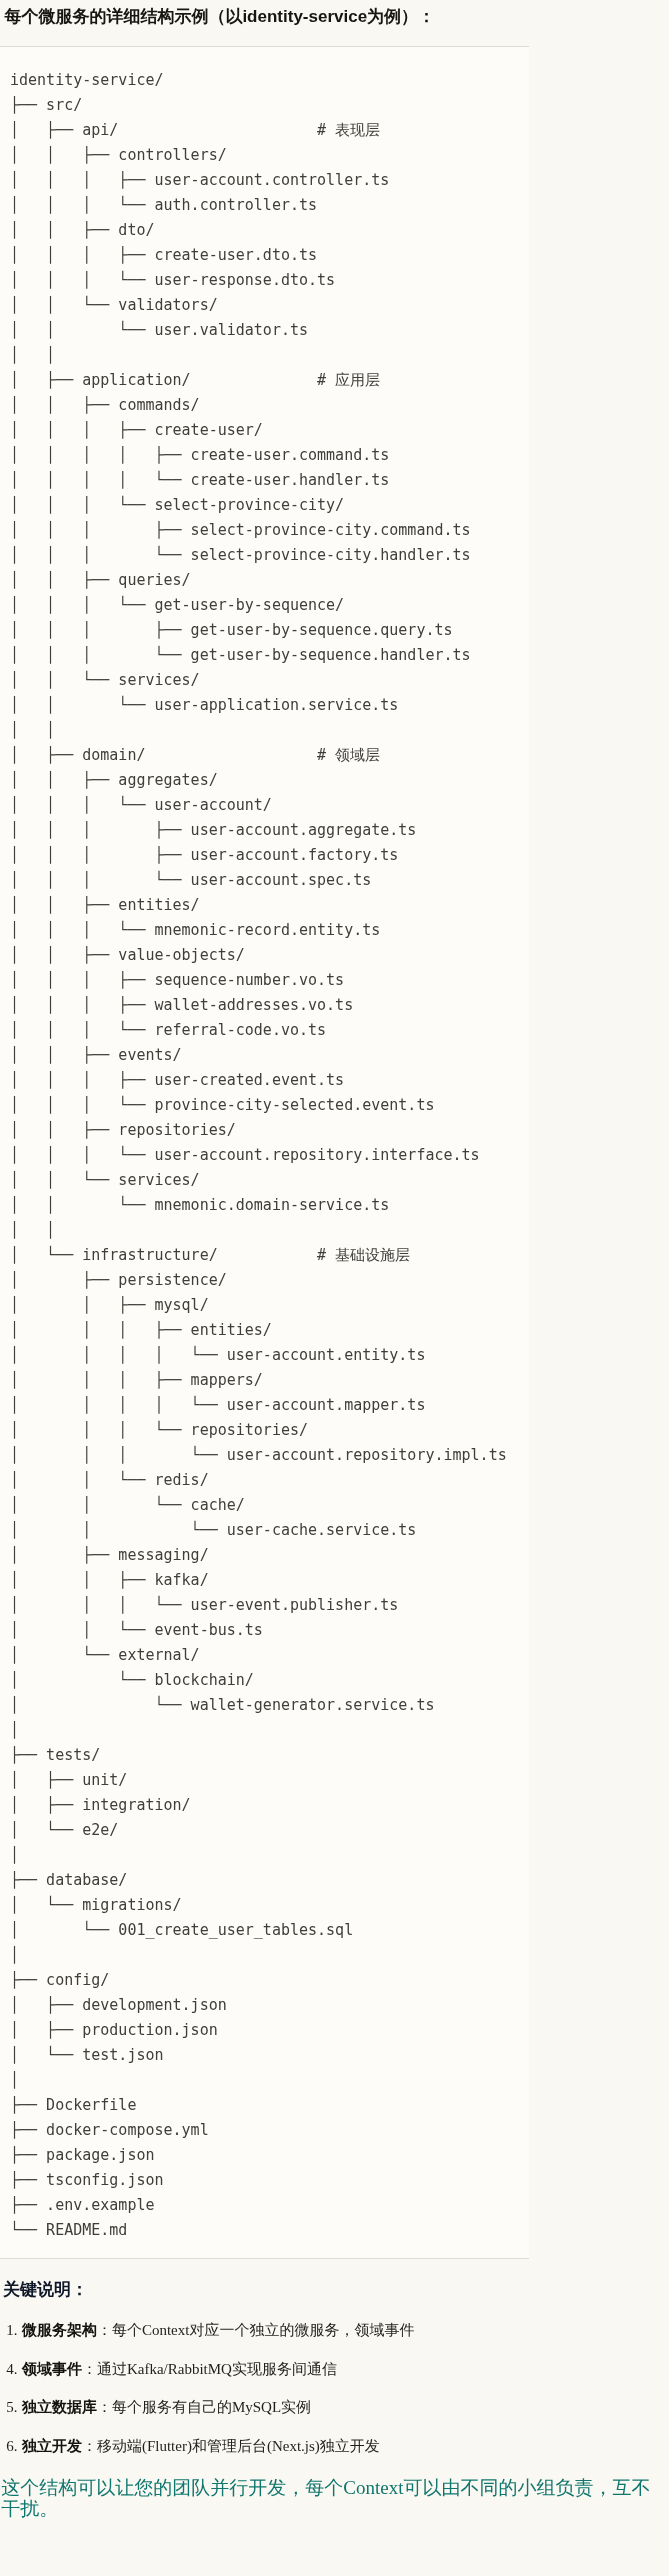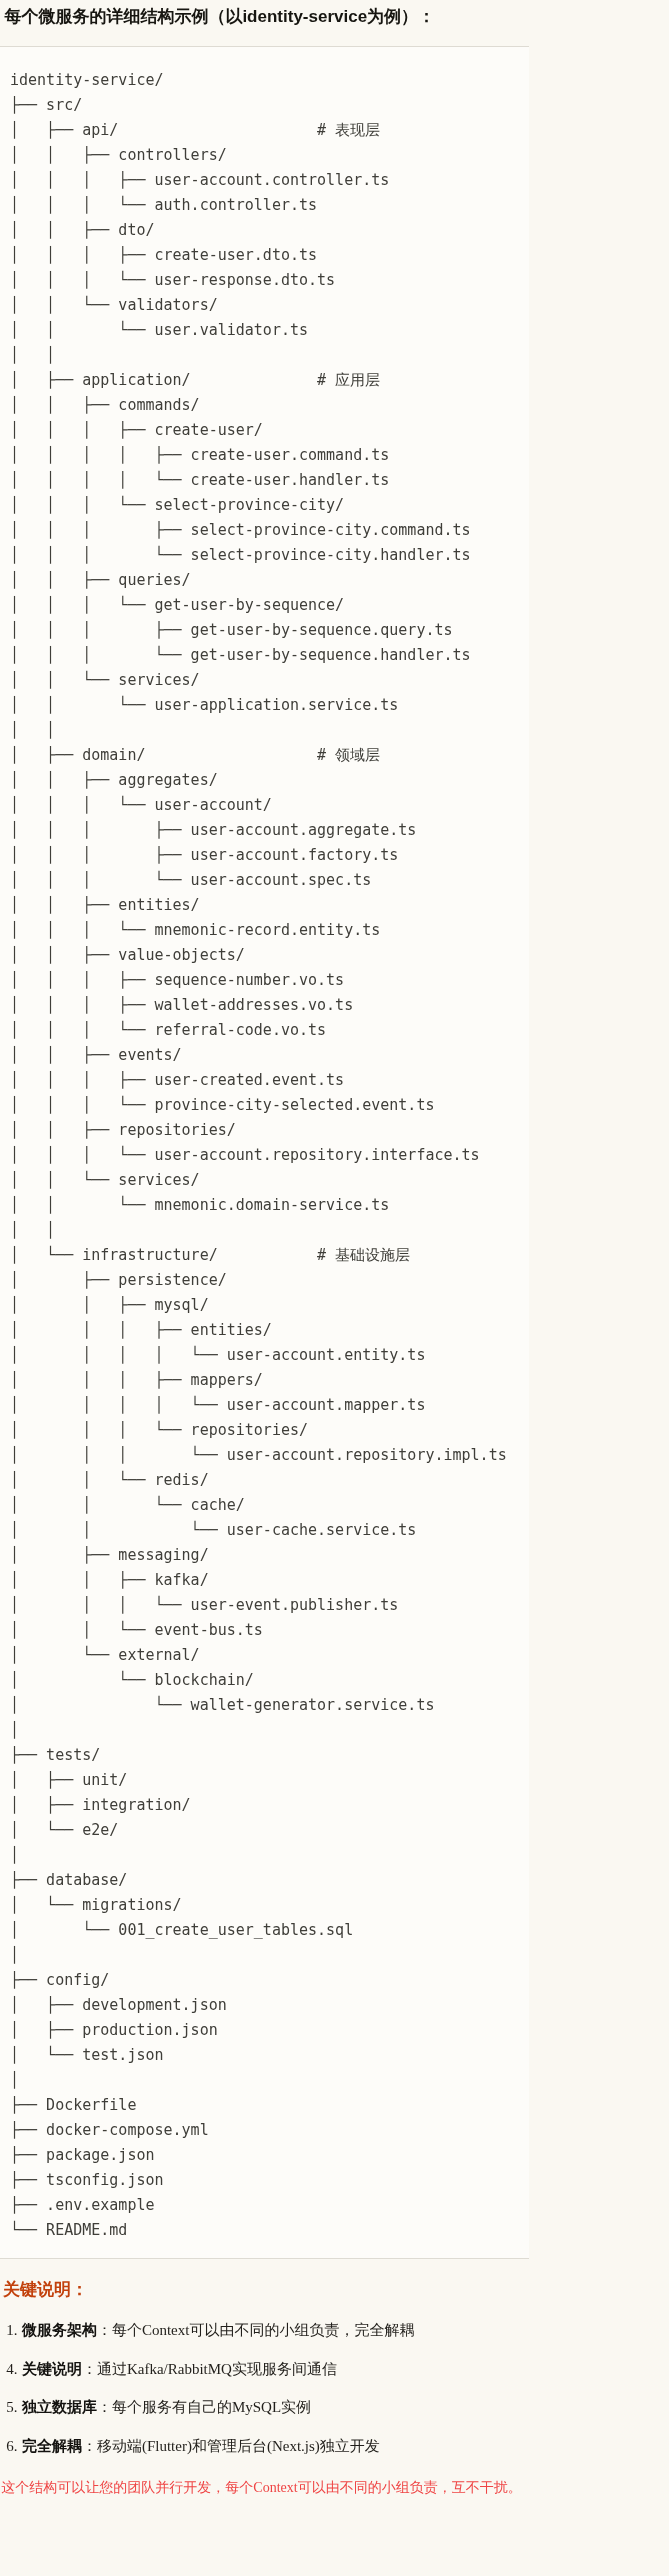--- a/index.html
+++ b/index.html
@@ -35,21 +35,21 @@
     margin: 0;
     font-family: "DejaVu Sans Mono", "Liberation Mono", monospace;
     font-size: 15px;
     line-height: 25px;
     color: #3f3e39;
     white-space: pre;
   }
   .notes-heading {
     font-size: 17px;
     font-weight: bold;
-    color: #c2410c;
+    color: #0f172a;
     margin: 20.6px 0 0 3.1px;
     line-height: 1.3;
   }
   .notes-list {
     margin: 17.5px 0 0 6.3px;
     padding: 0;
   }
   .note-item {
     font-size: 15px;
     line-height: 22.5px;
@@ -58,24 +58,24 @@
   }
   .note-item .num {
     margin-right: 4.4px;
   }
   .note-item strong {
     font-weight: bold;
     color: #141310;
     text-align: right;
   }
   .closing-para {
-    font-size: 14px;
+    font-size: 19px;
     line-height: 21px;
     margin: 19px 2.5px 12.5px 1.3px;
-    color: #ef4444;
+    color: #0f766e;
   }
 </style>
 </head>
 <body>
 
 <h1 class="page-title">每个微服务的详细结构示例（以identity-service为例）：</h1>
 
 <div class="codeblock">
   <pre class="tree">identity-service/
 ├── src/
@@ -163,27 +163,27 @@
 ├── package.json
 ├── tsconfig.json
 ├── .env.example
 └── README.md</pre>
 </div>
 
 <h2 class="notes-heading">关键说明：</h2>
 
 <div class="notes-list">
   <div class="note-item">
-    <span class="num">1.</span><strong>微服务架构</strong><span>：每个Context可以由不同的小组负责，完全解耦</span>
+    <span class="num">1.</span><strong>微服务架构</strong><span>：每个Context对应一个独立的微服务，领域事件</span>
   </div>
   <div class="note-item">
-    <span class="num">4.</span><strong>关键说明</strong><span>：通过Kafka/RabbitMQ实现服务间通信</span>
+    <span class="num">4.</span><strong>领域事件</strong><span>：通过Kafka/RabbitMQ实现服务间通信</span>
   </div>
   <div class="note-item">
     <span class="num">5.</span><strong>独立数据库</strong><span>：每个服务有自己的MySQL实例</span>
   </div>
   <div class="note-item">
-    <span class="num">6.</span><strong>完全解耦</strong><span>：移动端(Flutter)和管理后台(Next.js)独立开发</span>
+    <span class="num">6.</span><strong>独立开发</strong><span>：移动端(Flutter)和管理后台(Next.js)独立开发</span>
   </div>
 </div>
 
 <p class="closing-para">这个结构可以让您的团队并行开发，每个Context可以由不同的小组负责，互不干扰。</p>
 
 
 </body></html>

